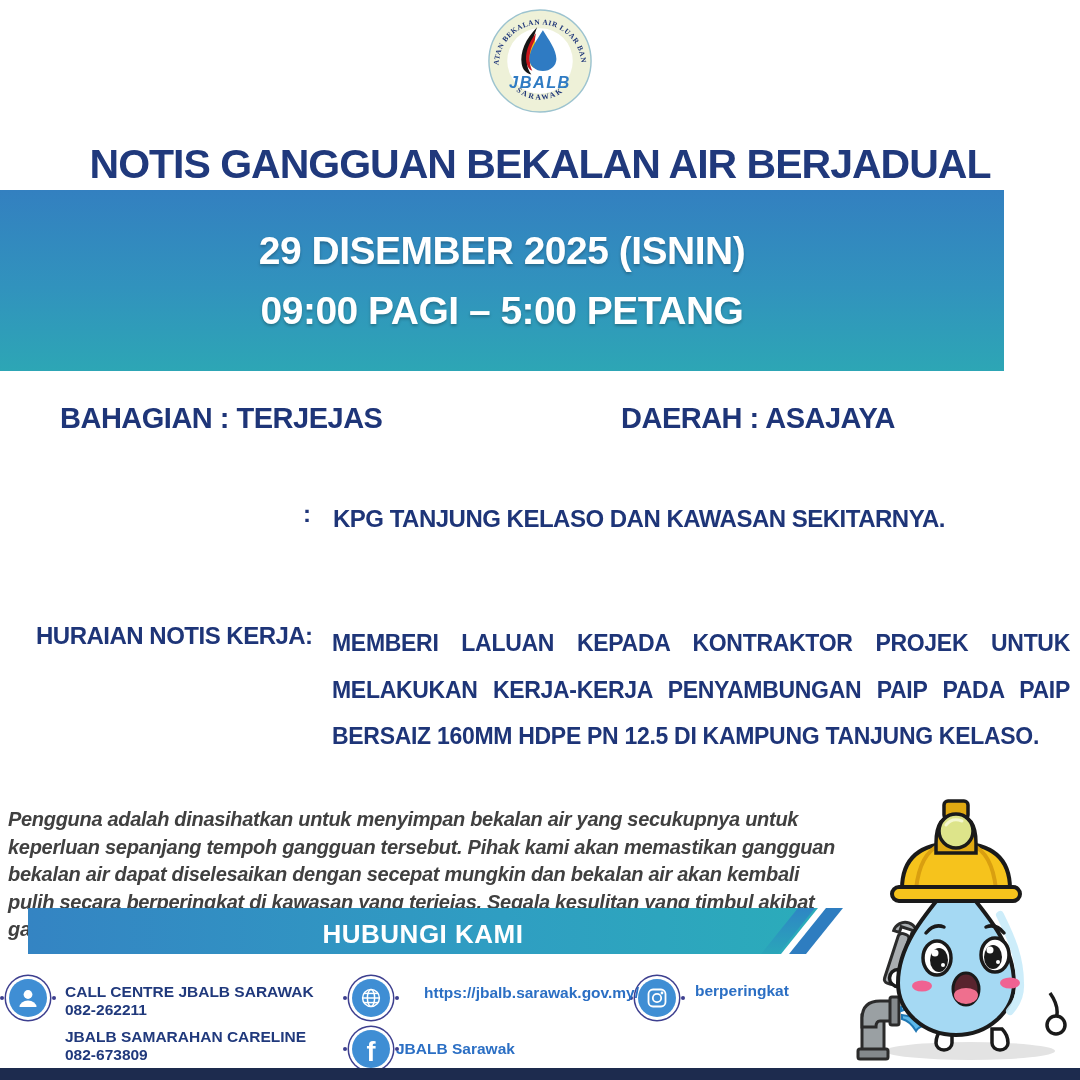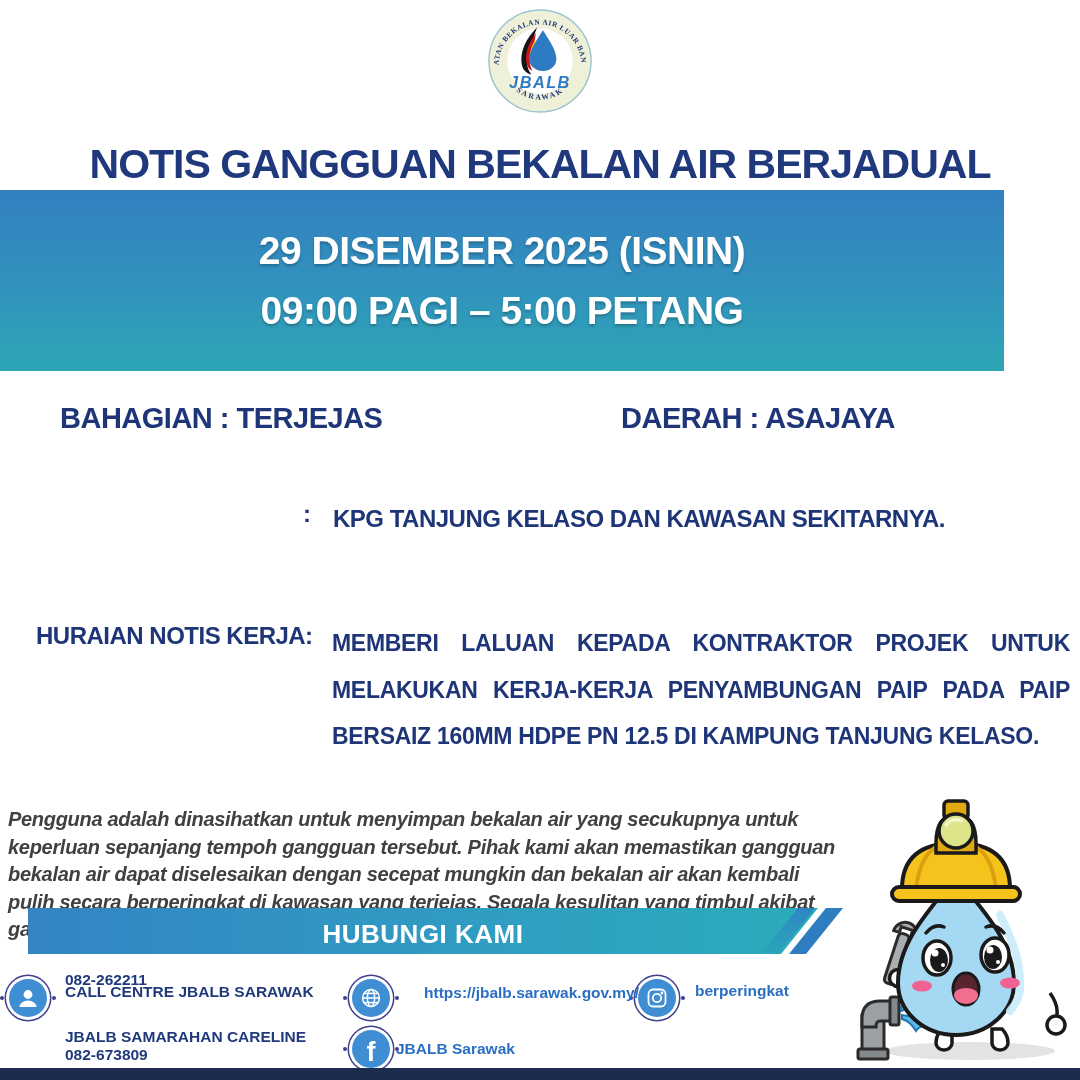--- a/index.html
+++ b/index.html
@@ -68,21 +68,21 @@
   }
   .badge::before { left:-9px; } .badge::after { right:-9px; }
   .badge-person    { left:9px;   top:979px; }
   .badge-globe     { left:352px; top:979px; }
   .badge-facebook  { left:352px; top:1030px; }
   .badge-instagram { left:638px; top:979px; }
   .fb-letter { color:#fff; font-size:27px; font-weight:bold; font-family:"Liberation Sans",sans-serif; margin-top:6px; }
   .c-navy { color:#20397c; font-size:15.5px; font-weight:bold; position:absolute; letter-spacing:0; }
   .c-blue { color:#2b6fc4; font-size:15.5px; font-weight:bold; position:absolute; }
   .t-call-label  { left:65px; top:983px; }
-  .t-call-phone  { left:65px; top:971px; }
+  .t-call-phone  { left:65px; top:1001px; }
   .t-care-label  { left:65px; top:1028px; }
   .t-care-phone  { left:65px; top:1046px; }
   .t-website   { left:424px; top:984px; }
   .t-facebook  { left:396px; top:1040px; }
   .t-instagram { left:695px; top:982px; }
   
   .footer-bar { position:absolute; left:0; top:1068px; width:1080px; height:12px; background:#1d2b4e; }
   
   .mascot { position:absolute; left:840px; top:793px; width:232px; height:272px; }
 </style>

